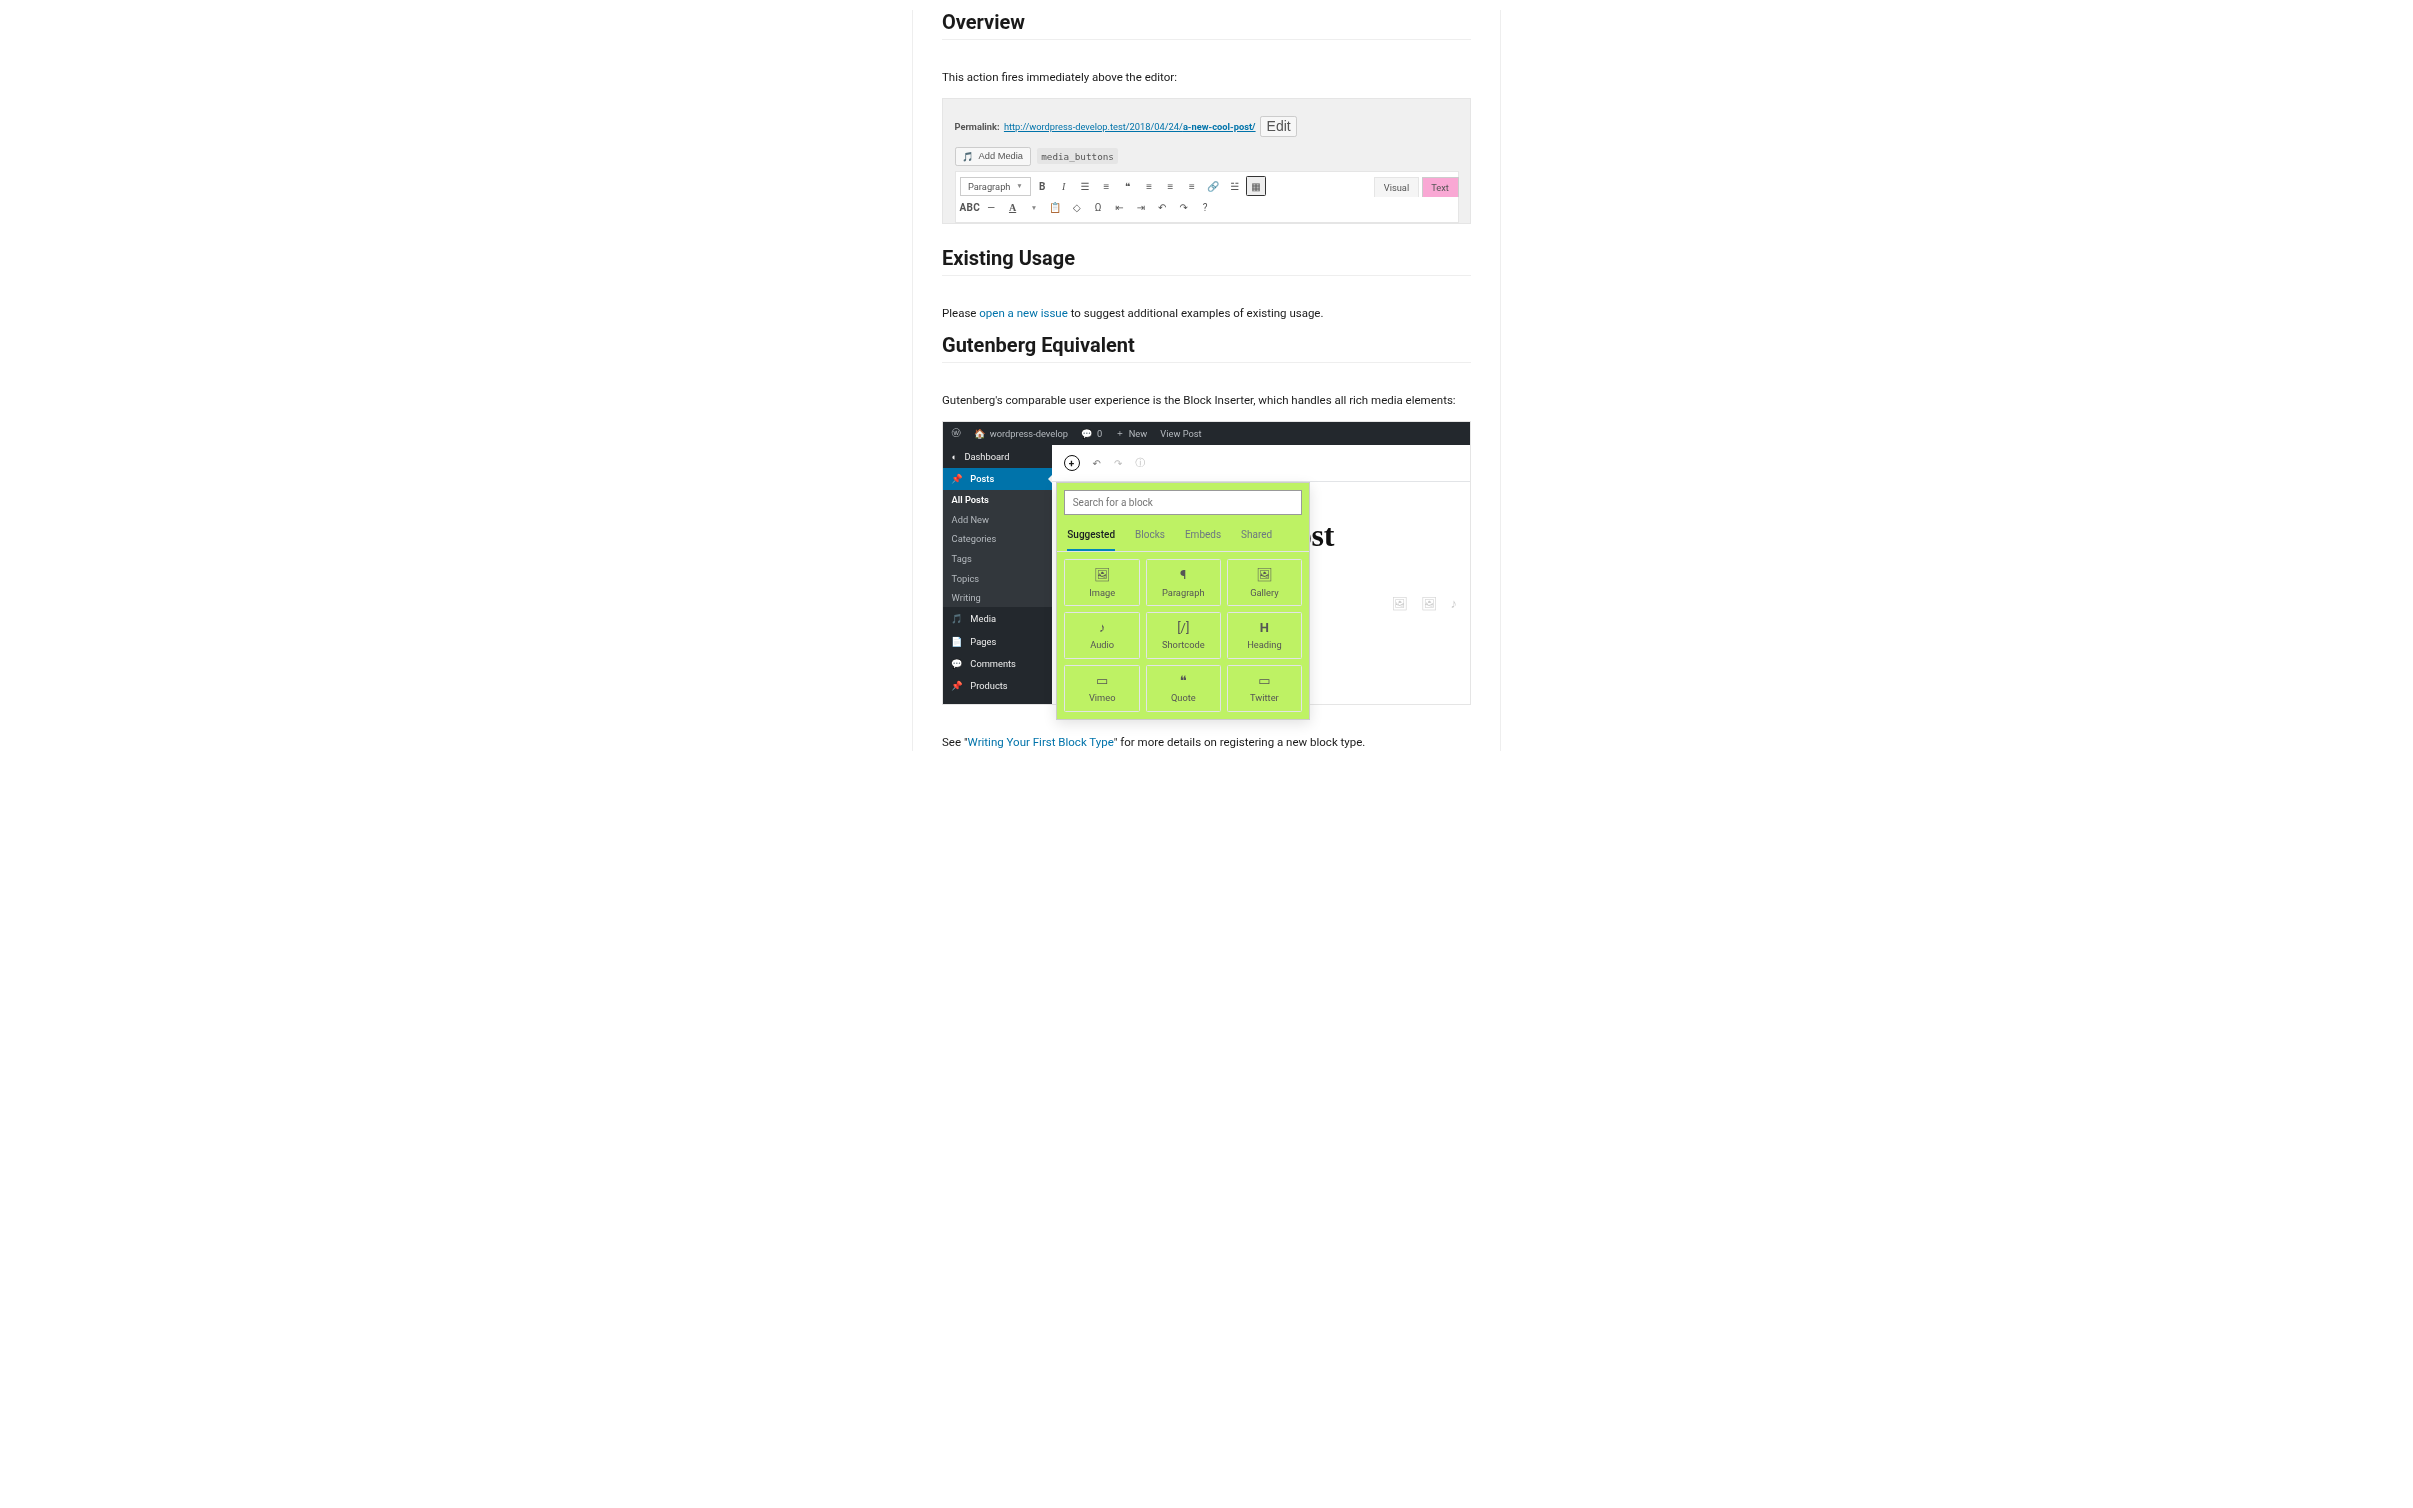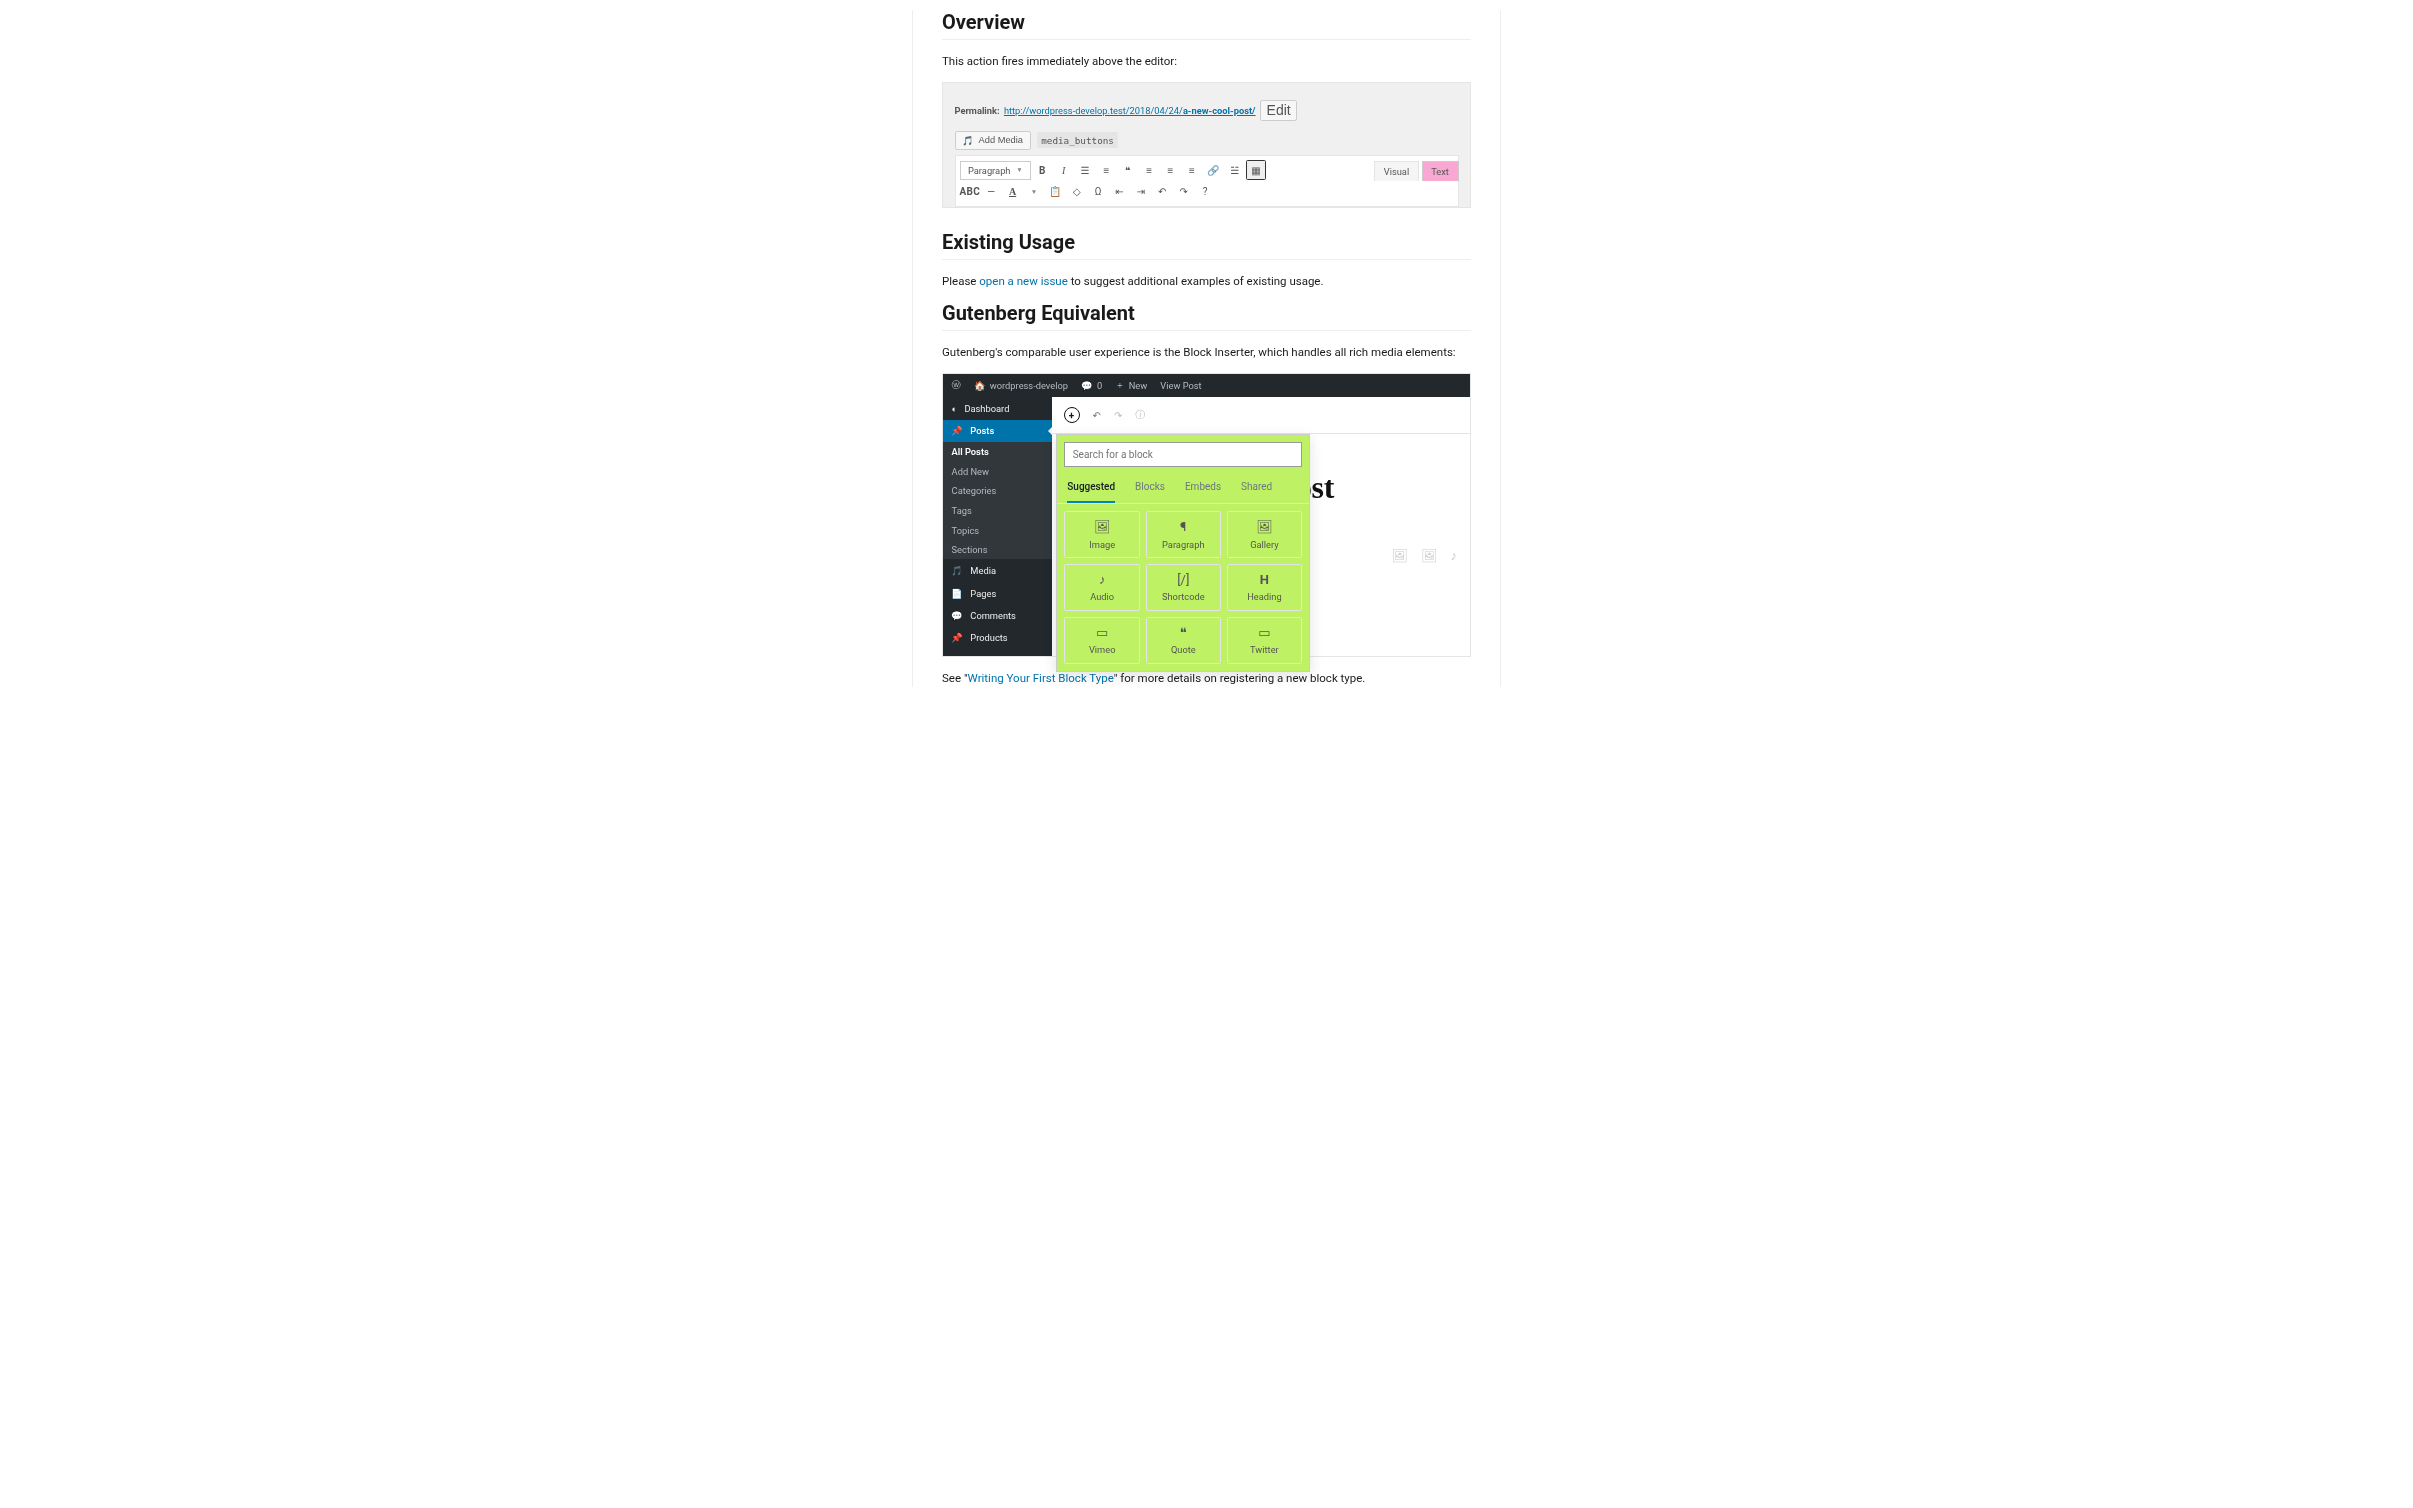--- a/index.html
+++ b/index.html
@@ -11,21 +11,21 @@
     border-left: 0.7px solid #eee;
     border-right: 0.7px solid #eee;
   }
   h2.section-heading {
     font-size: 20px;
     font-weight: 700;
     margin-top: 10px;
     padding-bottom: 5px;
     border-bottom: 0.7px solid #eee;
   }
-  p.body-text { margin-top: 13px; margin-bottom: 11.5px; line-height: 1.5; }
+  p.body-text { margin-top: 29px; margin-bottom: 11.5px; line-height: 1.5; }
   a.link { color: #0073aa; text-decoration: none; }
 
   
   .classic-wrap {
     margin-top: 11.5px;
     background: #f0f0f0;
     padding: 11.5px 11.5px 0 11.5px;
     position: relative;
     border: 0.7px solid #e5e5e5;
   }
@@ -385,21 +385,21 @@
         <div class="side-item active">
           <span>📌</span>
           <span>Posts</span>
         </div>
         <div class="sub-items">
           <div class="sub-item active">All Posts</div>
           <div class="sub-item">Add New</div>
           <div class="sub-item">Categories</div>
           <div class="sub-item">Tags</div>
           <div class="sub-item">Topics</div>
-          <div class="sub-item">Sections</div>
+          <div class="sub-item">Writing</div>
         </div>
         <div class="side-item">
           <span>🎵</span>
           <span>Media</span>
         </div>
         <div class="side-item">
           <span>📄</span>
           <span>Pages</span>
         </div>
         <div class="side-item">

